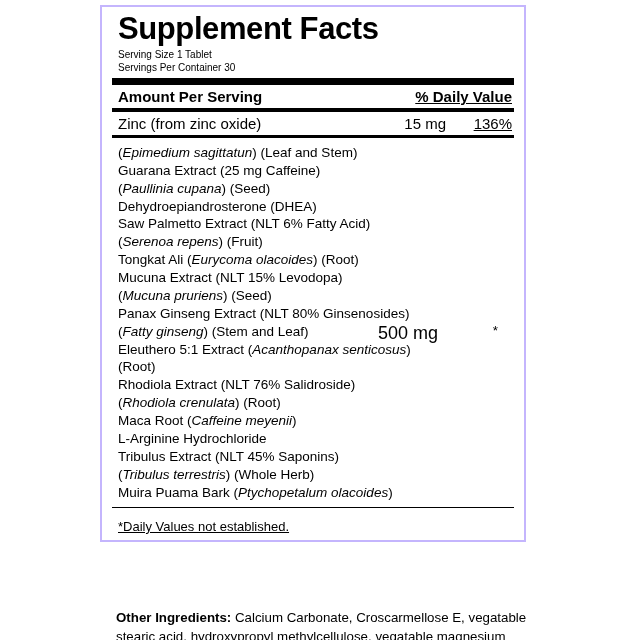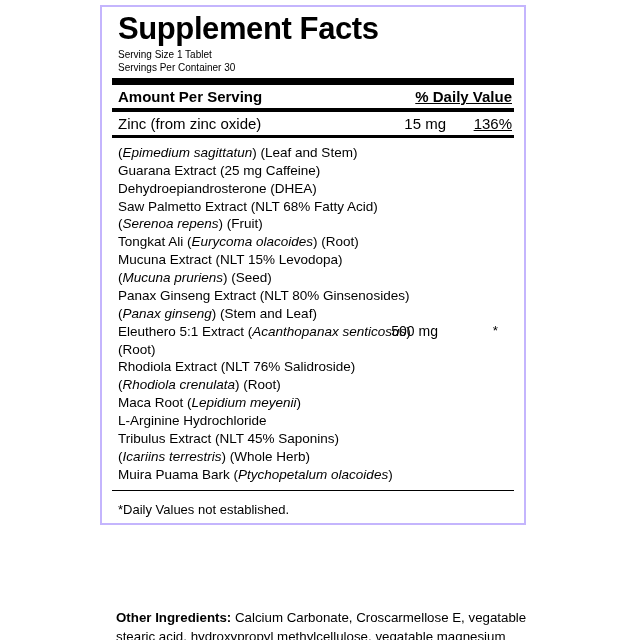--- a/index.html
+++ b/index.html
@@ -85,31 +85,32 @@
     font-size: 13.5px;
     line-height: 1.325;
   }
   .blend .ing-list {
     width: 312px;
   }
   .blend .blend-amount {
     position: absolute;
     right: 76px;
     top: 184px;
-    font-size: 14px;
+    font-size: 18px;
   }
   .blend .blend-star {
     position: absolute;
     right: 16px;
     top: 184px;
     font-size: 13.5px;
   }
   .footnote {
     font-size: 13px;
     padding: 11px 0 2px 6px;
+    text-decoration: underline;
   }
   .other {
     position: absolute;
     left: 116px;
     top: 609px;
     width: 412px;
     font-size: 13.3px;
     line-height: 1.42;
   }
   .other b {
@@ -148,36 +149,37 @@
       <div class="amount">15 mg</div>
       <div class="dv">136%</div>
     </div>
 
     <div class="rule-med"></div>
 
     <div class="blend">
       <div class="ing-list">
           <div>(<i>Epimedium sagittatun</i>) (Leaf and Stem)</div>
           <div>Guarana Extract (25 mg Caffeine)</div>
+          <div>(<i>Paullinia cupana</i>)  (Seed)</div>
           <div>Dehydroepiandrosterone (DHEA)</div>
-          <div>Saw Palmetto Extract (NLT 68% Fatty Acid)</div>
+          <div>Saw Palmetto Extract (NLT 6% Fatty Acid)</div>
           <div>(<i>Serenoa repens</i>) (Fruit)</div>
           <div>Tongkat Ali (<i>Eurycoma olacoides</i>) (Root)</div>
           <div>Mucuna Extract (NLT 15% Levodopa)</div>
           <div>(<i>Mucuna pruriens</i>) (Seed)</div>
           <div>Panax Ginseng Extract (NLT 80% Ginsenosides)</div>
-          <div>(<i>Panax ginseng</i>) (Stem and Leaf)</div>
+          <div>(<i>Fatty ginseng</i>) (Stem and Leaf)</div>
           <div>Eleuthero 5:1 Extract (<i>Acanthopanax senticosus</i>)</div>
           <div>(Root)</div>
           <div>Rhodiola Extract (NLT 76% Salidroside)</div>
           <div>(<i>Rhodiola crenulata</i>) (Root)</div>
-          <div>Maca Root (<i>Lepidium meyenii</i>)</div>
+          <div>Maca Root (<i>Caffeine meyenii</i>)</div>
           <div>L-Arginine Hydrochloride</div>
           <div>Tribulus Extract (NLT 45% Saponins)</div>
-          <div>(<i>Icariins terrestris</i>) (Whole Herb)</div>
+          <div>(<i>Tribulus terrestris</i>) (Whole Herb)</div>
           <div>Muira Puama Bark (<i>Ptychopetalum olacoides</i>)</div>
         </div>
       <div class="blend-amount">500 mg</div>
       <div class="blend-star">*</div>
     </div>
 
     <div class="rule-thin"></div>
 
     <div class="footnote">*Daily Values not established.</div>
 

